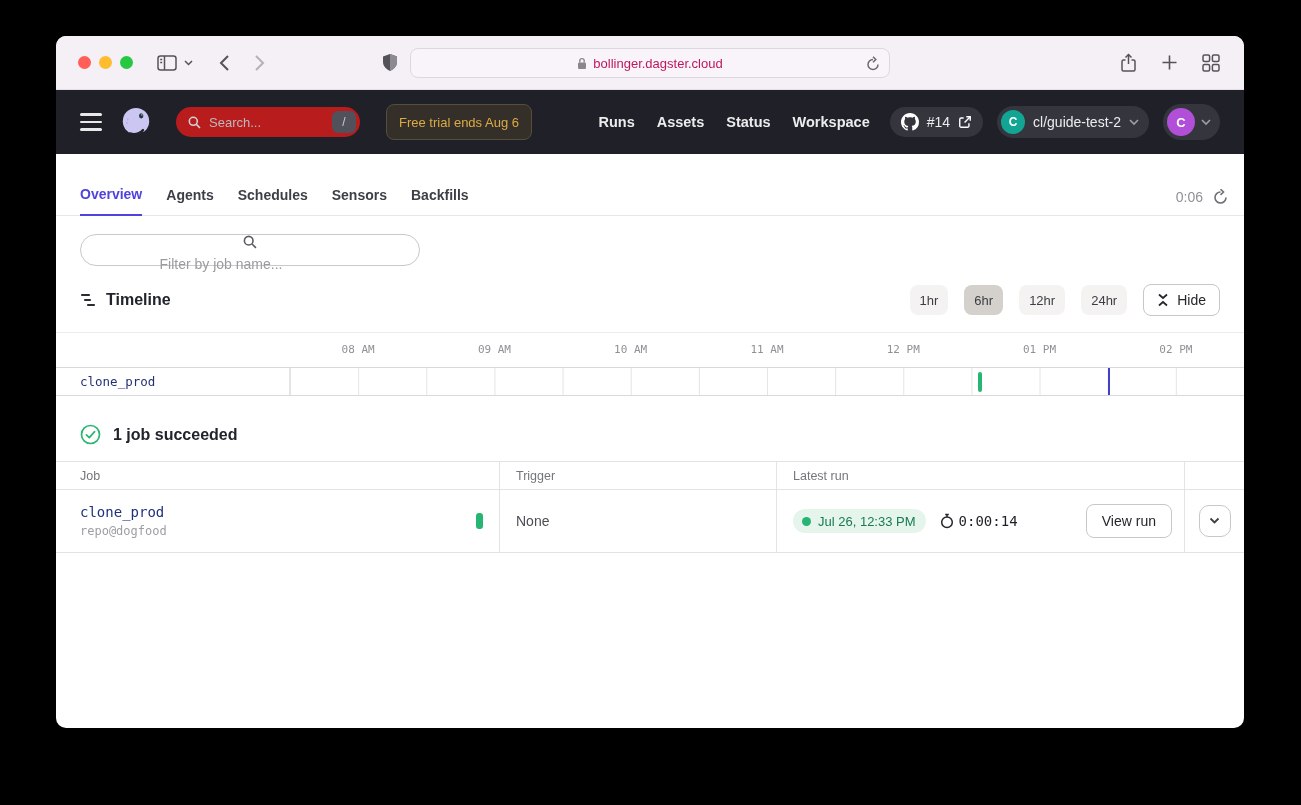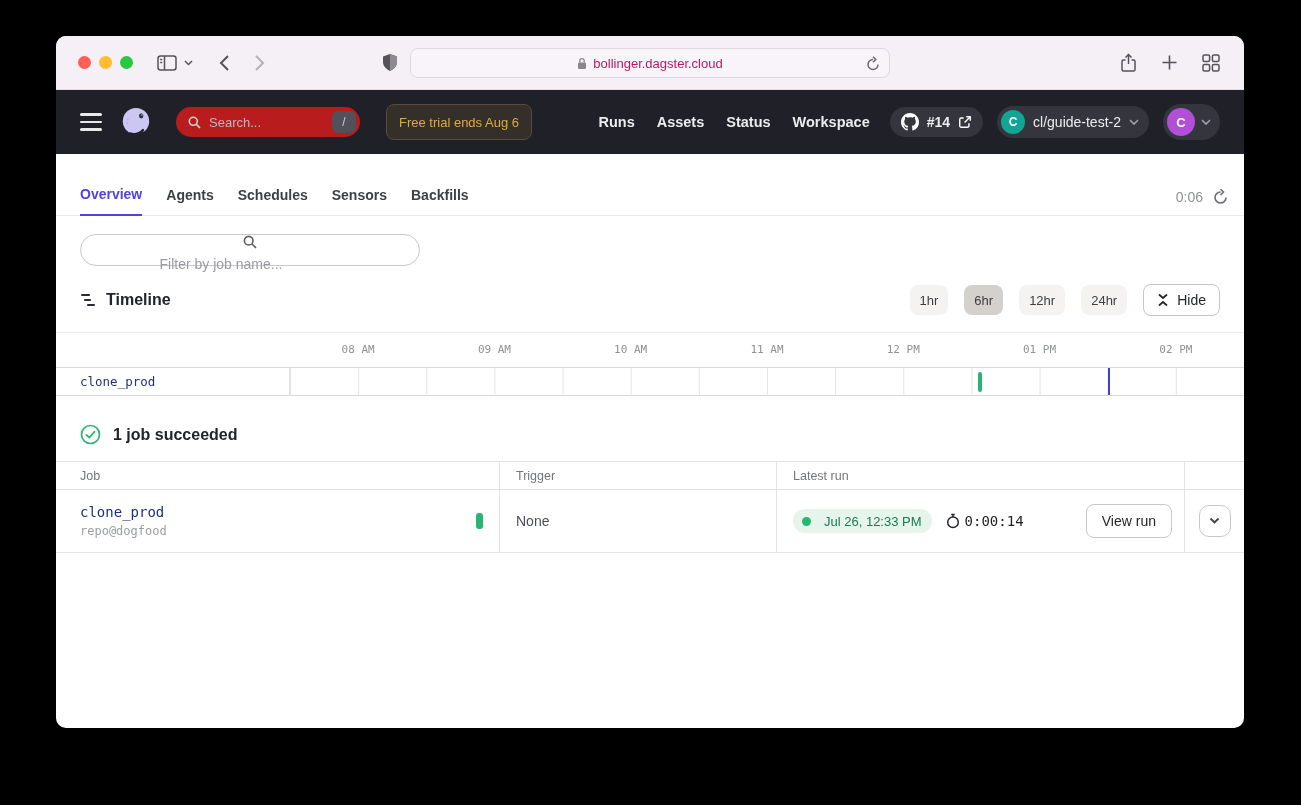--- a/index.html
+++ b/index.html
@@ -39,21 +39,21 @@
   .search-pill .ph { font-size:13px; color:#b9babf; flex:1; }
   .slash-chip { width:24px; height:22px; background:#50515a; border-radius:6px; color:#cccdd2;
                 font-size:12px; display:flex; align-items:center; justify-content:center; }
   .trial-badge { margin-left:12px; height:28px; padding:17px 12px; border-radius:8px;
                  background:#343029; border:1px solid #564e3b; color:#dcaa45; font-size:13px;
                  display:flex; align-items:center; white-space:nowrap; }
   .hspacer { flex:1; }
   .top-nav { display:flex; gap:22px; margin-right:6px; }
   .top-nav span { color:#ececee; font-size:14.5px; font-weight:600; cursor:pointer; }
   .gh-pill { height:30px; background:#34353d; border-radius:15px; display:flex; align-items:center;
-             gap:8px; padding:0 11px; color:#ececee; font-size:14px;font-weight:bold; }
+             gap:8px; padding:0 11px; color:#ececee; font-size:14px; }
   .ws-pill { height:32px; background:#34353d; border-radius:16px; display:flex; align-items:center;
              gap:8px; padding:0 10px 0 4px; }
   .circle-initial { border-radius:50%; color:#fff; display:flex; align-items:center; justify-content:center; font-weight:700; }
   .ws-pill .circle-initial { width:24px; height:24px; background:#12a594; font-size:12px; }
   .ws-pill .ws-label { color:#ececee; font-size:14px; }
   .user-pill { height:36px; background:#34353d; border-radius:18px; display:flex; align-items:center;
                gap:6px; padding:0 9px 0 4px; }
   .user-pill .circle-initial { width:28px; height:28px; background:#b14fd8; font-size:13px; }
   .chev { color:#9fa0a6; display:flex; }
 
@@ -117,21 +117,21 @@
   .thead > div { display:flex; align-items:center; font-size:12.5px; color:#74767d; padding-left:16px; }
   .thead > div:first-child { padding-left:24px; }
   .tbody-row { height:63px; border-bottom:1px solid #e3e3e6; }
   .cell-job { display:flex; align-items:center; justify-content:space-between; padding:0 16px 0 24px; }
   .job-name { font-size:14px; color:#20307c; cursor:pointer; }
   .job-repo { font-size:12px; color:#9c9ea4; margin-top:4px; }
   .job-health { width:7px; height:16px; border-radius:3px; background:#27b573; }
   .cell-trigger { display:flex; align-items:center; padding-left:16px; font-size:14px; color:#4c4e55; }
   .cell-latest { display:flex; align-items:center; gap:14px; padding:0 12px 0 16px; }
   .run-pill { height:24px; background:#e5f5ec; border-radius:12px; display:flex; align-items:center;
-              gap:13px; padding:0 10px 0 9px; font-size:13px; color:#197a52; cursor:pointer; }
+              gap:7px; padding:0 10px 0 9px; font-size:13px; color:#197a52; cursor:pointer; }
   .run-dot { width:9px; height:9px; border-radius:50%; background:#27b573; }
   .duration { display:flex; align-items:center; gap:5px; font-size:14px; color:#1e2025; font-weight:500; }
   .view-run-btn { margin-left:auto; height:34px; padding:0 15px; background:#fff; border:1px solid #c7c7cc;
                   border-radius:8px; font-size:14px; color:#24262b; cursor:pointer;
                   font-family:"Liberation Sans",sans-serif; }
   .cell-more { display:flex; align-items:center; justify-content:center; }
   .more-btn { width:32px; height:32px; border:1px solid #c7c7cc; border-radius:10px; background:#fff;
               display:flex; align-items:center; justify-content:center; cursor:pointer; }
 </style>
 </head>

